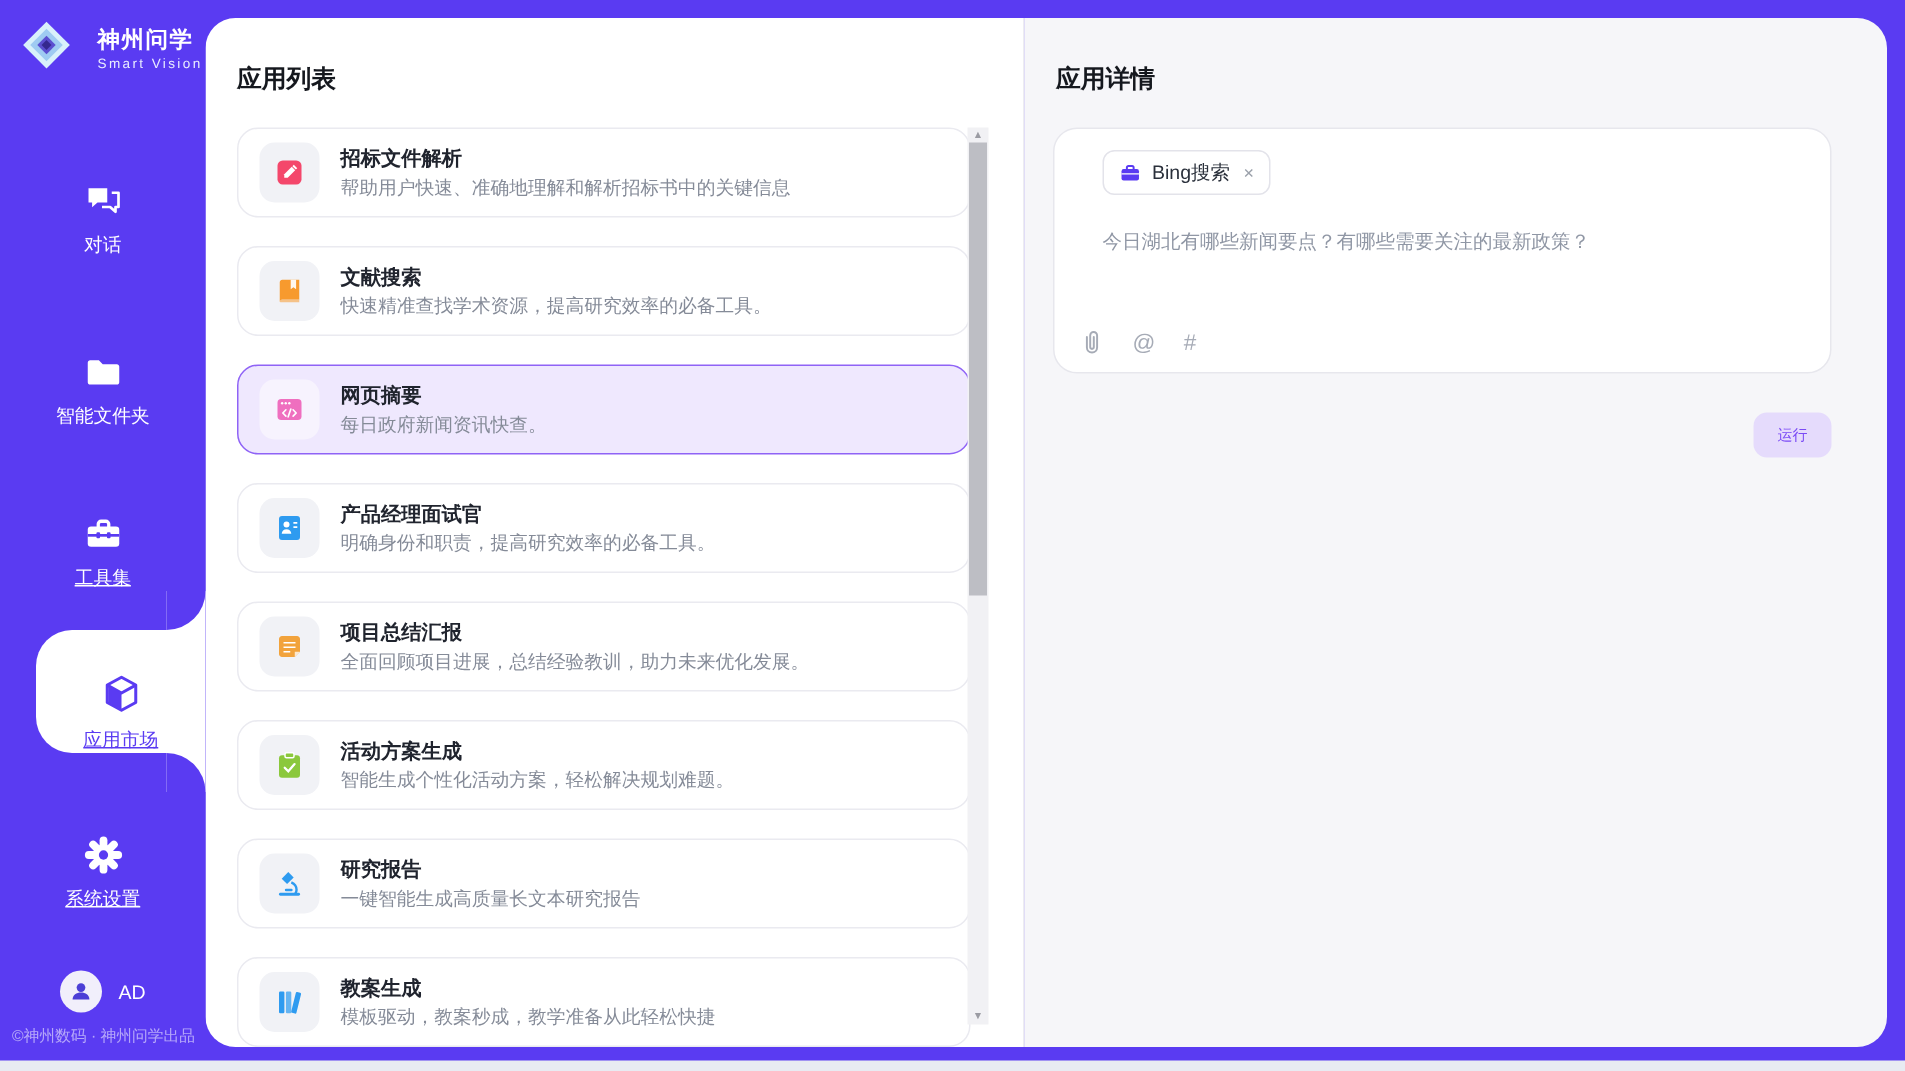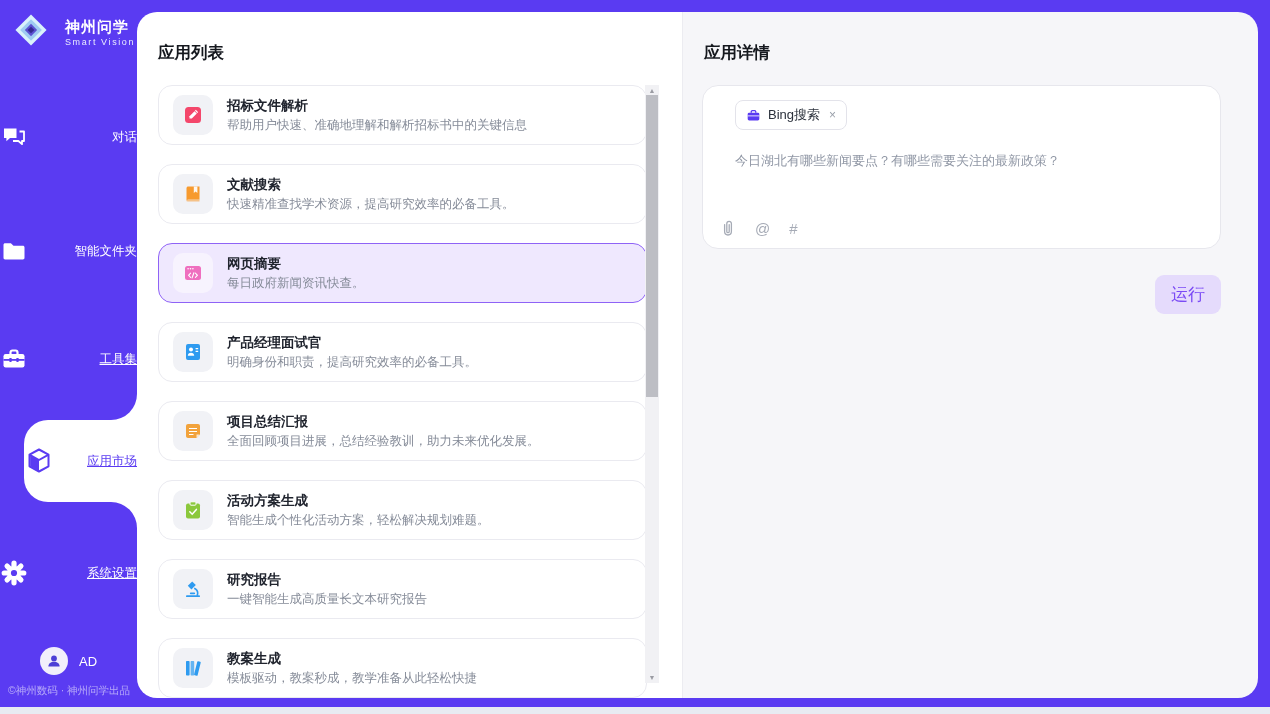--- a/index.html
+++ b/index.html
@@ -5,22 +5,22 @@
   html,body{margin:0;padding:0;background:#E8EBF2;}
   .frame{position:relative;width:1270px;height:714px;background:#5A3BF2;overflow:hidden;
          font-family:"Liberation Sans","DejaVu Sans",sans-serif;}
   .bottom-strip{position:absolute;left:0;bottom:0;width:100%;height:7px;background:#E8EBF2;}
 
   
   .sidebar{position:absolute;left:0;top:0;width:137px;height:707px;}
   .logo{position:absolute;top:13px;left:14px;display:flex;align-items:center;gap:17px;}
   .logo-t1{color:#fff;font-weight:700;font-size:15px;letter-spacing:1px;line-height:17px;}
   .logo-t2{color:#E9ECFF;font-size:9px;letter-spacing:1.6px;margin-top:2px;}
-  .nav-item{position:absolute;left:0;width:137px;height:70px;display:flex;
-            align-items:center;justify-content:space-between;gap:7px;color:#fff;cursor:pointer;}
+  .nav-item{position:absolute;left:0;width:137px;height:70px;display:flex;flex-direction:column;
+            align-items:center;justify-content:flex-end;gap:7px;color:#fff;cursor:pointer;}
   .nav-label{font-size:12.5px;color:#fff;}
   .nav-item.u .nav-label{text-decoration:underline;}
   .nav-1{top:102px}.nav-2{top:216px}.nav-3{top:324px}
   .nav-4{top:420px;height:82px;left:24px;width:113px;background:#fff;border-radius:24px 0 0 24px;}
   .nav-4 .nav-label{color:#5A3BF2;}
   .nav-5{top:538px}
   .notch{position:absolute;right:0;width:26px;height:26px;background:#fff;}
   .notch i{display:block;width:100%;height:100%;background:#5A3BF2;}
   .notch-top{top:394px}.notch-top i{border-bottom-right-radius:100%;}
   .notch-bottom{top:502px}.notch-bottom i{border-top-right-radius:100%;}
@@ -56,21 +56,21 @@
                border-radius:16px;box-sizing:border-box;padding:14px 32px;}
   .tool-tag{display:inline-flex;align-items:center;gap:7px;height:30px;padding:0 10px;border:1px solid #E3E3EA;
             border-radius:8px;background:#fff;box-sizing:border-box;cursor:pointer;}
   .tag-label{font-size:13px;color:#2A303B;}
   .tag-close{color:#9AA0AA;font-size:12px;margin-left:2px;cursor:pointer;}
   .prompt-text{margin-top:22px;font-size:13px;color:#9097A5;line-height:18px;cursor:text;}
   .composer-icons{position:absolute;left:17px;bottom:11px;display:flex;align-items:center;gap:19px;color:#A6ABB6;}
   .composer-icons .glyph{font-size:15px;cursor:pointer;}
   .composer-icons .svgi{display:flex;cursor:pointer;}
   .run-row{position:absolute;top:263px;left:19px;width:519px;text-align:right;}
-  .run-btn{display:inline-block;background:#E5DBFC;color:#7B4BF5;font-size:17px;padding:8px 16px;border-radius:9px;cursor:pointer;}
+  .run-btn{display:inline-block;background:#E5DBFC;color:#7B4BF5;font-size:10px;padding:8px 16px;border-radius:9px;cursor:pointer;}
 </style>
 </head>
 <body>
 
 <div class="frame">
 
   <div class="sidebar">
     <div class="logo">
       <span id="logo-icon-slot"><svg width="34" height="34" viewBox="0 0 36 36">
             <path d="M18 1.5L34.5 18 18 34.5 1.5 18z" fill="#D9F1FB"></path>

